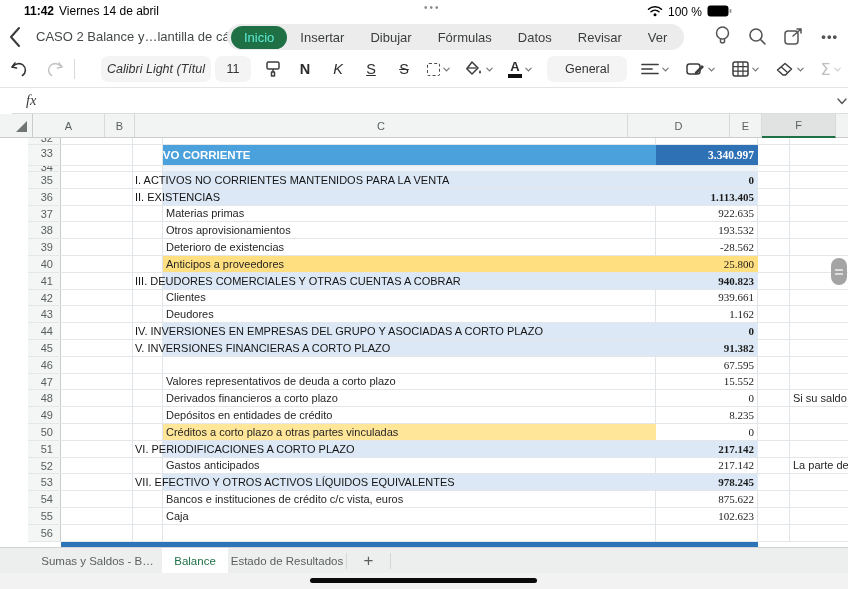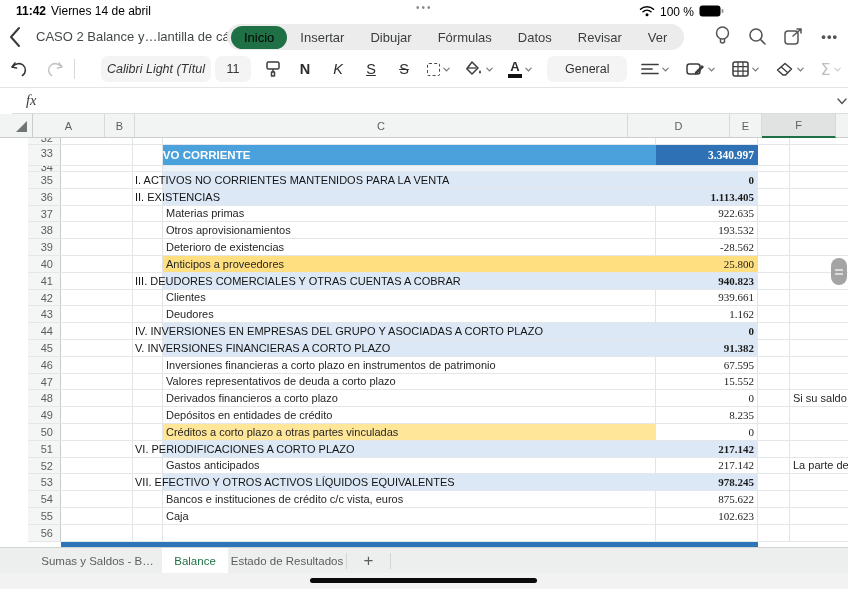--- a/index.html
+++ b/index.html
@@ -1,35 +1,35 @@
 <!DOCTYPE html>
 <html><head>
 <meta charset="utf-8">
 <style>
   * { margin:0; padding:0; box-sizing:border-box; }
   html,body { background:#ffffff; }
   .screen{ position:relative; width:848px; height:589px; background:#fff; overflow:hidden;
            font-family:"Liberation Sans", sans-serif; color:#222; }
 
   
-  .status-bar{ position:absolute; left:4px; top:0; width:728px; height:22px; }
+  .status-bar{ position:absolute; left:12px; top:0; width:728px; height:22px; }
   .sb-time{ position:absolute; left:12px; top:4px; font-size:12px; font-weight:bold; color:#000; }
   .sb-date{ position:absolute; left:47px; top:4px; font-size:12px; color:#000; }
   .sb-dots{ position:absolute; left:412px; top:2px; font-size:10px; color:#8a8a8a; letter-spacing:2px; }
   .sb-right{ position:absolute; right:8px; top:3px; display:flex; align-items:center; gap:5px; }
   .sb-batt-label{ font-size:12px; color:#000; }
 
   
   .title-bar{ position:absolute; left:0; top:22px; width:848px; height:29px; background:#fff; }
   .back-btn{ position:absolute; left:8px; top:4px; width:20px; height:22px; cursor:pointer; }
   .doc-title{ position:absolute; left:36px; top:7px; font-size:13px; color:#454a48; white-space:nowrap; }
   .ribbon-tabs{ position:absolute; left:227px; top:2px; height:26px; background:#ececec;
                 border-radius:14px; display:flex; align-items:center; padding:0 4px; }
   .rtab{ font-size:13px; color:#3a3e3c; padding:4px 13px; border-radius:13px; white-space:nowrap; }
-  .rtab.active{ background:#1f7145; color:#000000; }
+  .rtab.active{ background:#1f7145; color:#5eead4; }
   .tb-icons{ position:absolute; right:10px; top:3px; display:flex; align-items:center; gap:17px; }
   .tb-icons svg{ display:block; }
   .ellipsis{ font-size:13px; color:#555; letter-spacing:1px; font-weight:bold; }
 
   
   .toolbar{ position:absolute; left:0; top:51px; width:848px; height:37px; background:#fff;
             border-bottom:1px solid #e4e4e4; display:flex; align-items:center; }
   .ti{ display:flex; align-items:center; justify-content:center; color:#3d3d3d; }
   .sep{ width:1px; height:20px; background:#d9d9d9; margin:0 10px; }
   .pill{ background:#f4f4f4; border-radius:7px; height:26px; display:flex; align-items:center;
@@ -360,21 +360,20 @@
         <div class="val b">0</div>
         <div class="rownum">44</div>
       </div>
       <div class="grow" style="height: 16.8px;">
         <div class="fill" style="left: 135px; width: 595px; background: rgb(220, 232, 245);"></div>
         <div class="lab sec">V. INVERSIONES FINANCIERAS A CORTO PLAZO</div>
         <div class="val b">91.382</div>
         <div class="rownum">45</div>
       </div>
       <div class="grow" style="height: 16.8px;">
-        <div class="lab det">Inversiones financieras a corto plazo en instrumentos de patrimonio</div>
         <div class="val">67.595</div>
         <div class="rownum">46</div>
       </div>
       <div class="grow" style="height: 16.8px;">
         <div class="lab det">Valores representativos de deuda a corto plazo</div>
         <div class="val">15.552</div>
         <div class="rownum">47</div>
       </div>
       <div class="grow" style="height: 16.8px;">
         <div class="lab det">Derivados financieros a corto plazo</div>

